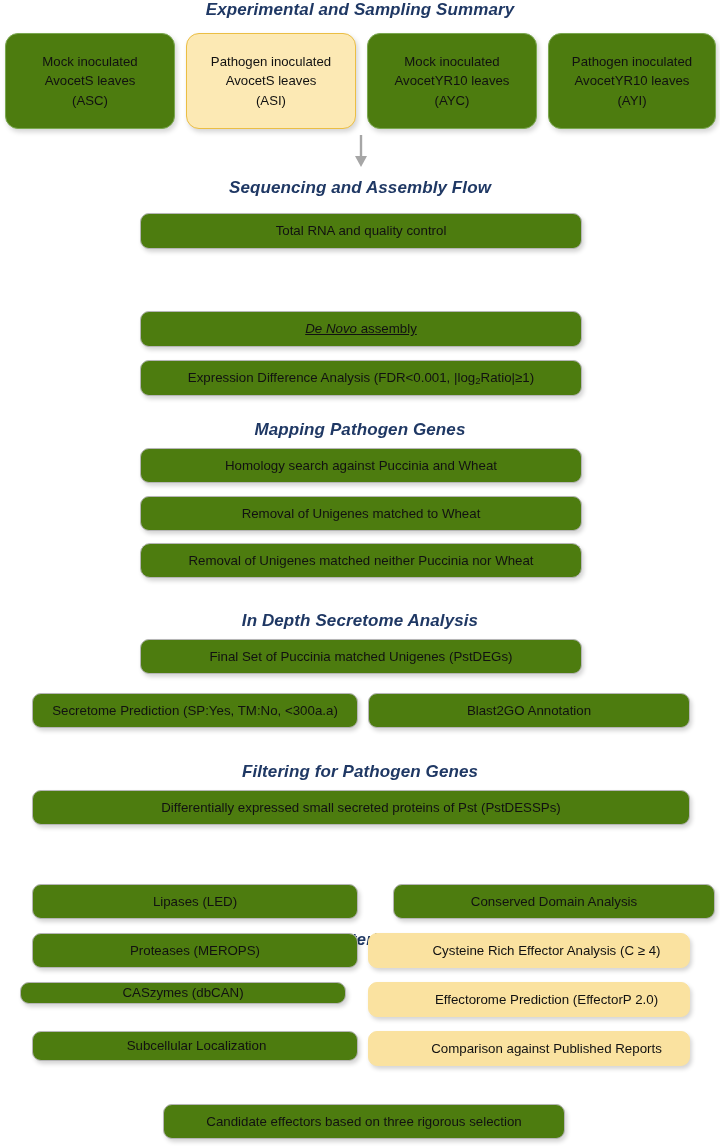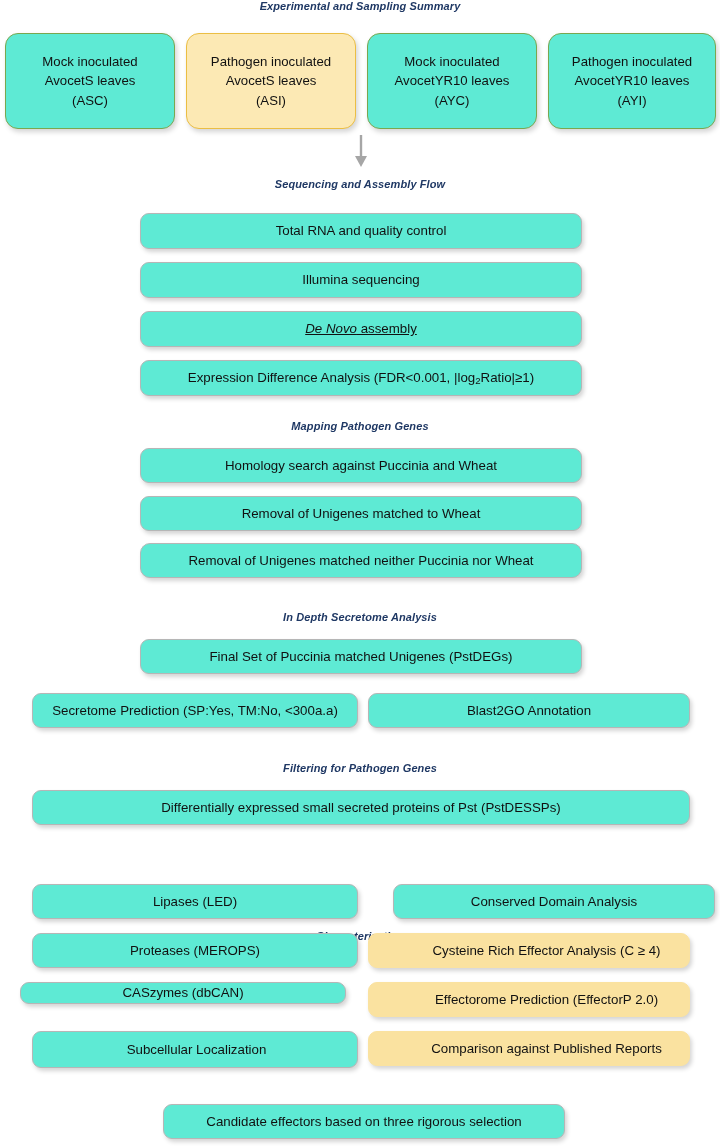--- a/index.html
+++ b/index.html
@@ -22,35 +22,35 @@
   }
 
   
   .section-title {
     position: absolute;
     left: 0;
     width: 720px;
     text-align: center;
     font-style: italic;
     font-weight: bold;
-    font-size: 11px;
+    font-size: 17px;
     letter-spacing: 0.1px;
     color: #1F3864;
     white-space: nowrap;
   }
 
   
   .box {
     position: absolute;
     box-sizing: border-box;
     display: flex;
     align-items: center;
     justify-content: center;
     text-align: center;
-    background: #5eead4;
+    background: #4d7c0f;
     border: 1px solid #b6b6b6;
     border-radius: 9px;
     font-size: 13.3px;
     line-height: 1.32;
     color: #111111;
     padding: 2px 9px;
     box-shadow: 2px 3px 4px rgba(0,0,0,0.17);
   }
 
   
@@ -118,23 +118,20 @@
       <polygon points="9,33 3,22 15,22" fill="#A6A6A6"></polygon>
     </svg>
   </div>
 
   <div class="section-title" style="top:178px;">Sequencing and Assembly Flow</div>
 
   <div class="box" style="left:140px; top:213px; width:442px; height:36px;">
     <span>Total RNA and quality control</span>
   </div>
 
-  <div class="box" style="left:140px; top:262px; width:442px; height:36px;">
-    <span>Illumina sequencing</span>
-  </div>
 
   <div class="box" style="left:140px; top:311px; width:442px; height:36px;text-decoration:underline;">
     <span><span class="ital">De Novo</span>&nbsp;assembly</span>
   </div>
 
   <div class="box" style="left:140px; top:360px; width:442px; height:36px;">
     <span>Expression Difference Analysis (FDR&lt;0.001, |log<sub>2</sub>Ratio|≥1)</span>
   </div>
 
   <div class="section-title" style="top:420px;">Mapping Pathogen Genes</div>
@@ -187,21 +184,21 @@
     <span>Cysteine Rich Effector Analysis (C ≥ 4)</span>
   </div>
 
   <div class="box" style="left:20px; top:982px; width:326px; height:22px;">
     <span>CASzymes (dbCAN)</span>
   </div>
   <div class="box gold" style="left:368px; top:982px; width:322px; height:35px;">
     <span>Effectorome Prediction (EffectorP 2.0)</span>
   </div>
 
-  <div class="box" style="left:32px; top:1031px; width:326px; height:37px;padding-left:12px;">
+  <div class="box" style="left:32px; top:1031px; width:326px; height:30px;padding-left:12px;">
     <span>Subcellular Localization</span>
   </div>
   <div class="box gold" style="left:368px; top:1031px; width:322px; height:35px;">
     <span>Comparison against Published Reports</span>
   </div>
 
   <div class="box" style="left:163px; top:1104px; width:402px; height:35px;">
     <span>Candidate effectors based on three rigorous selection</span>
   </div>
 

